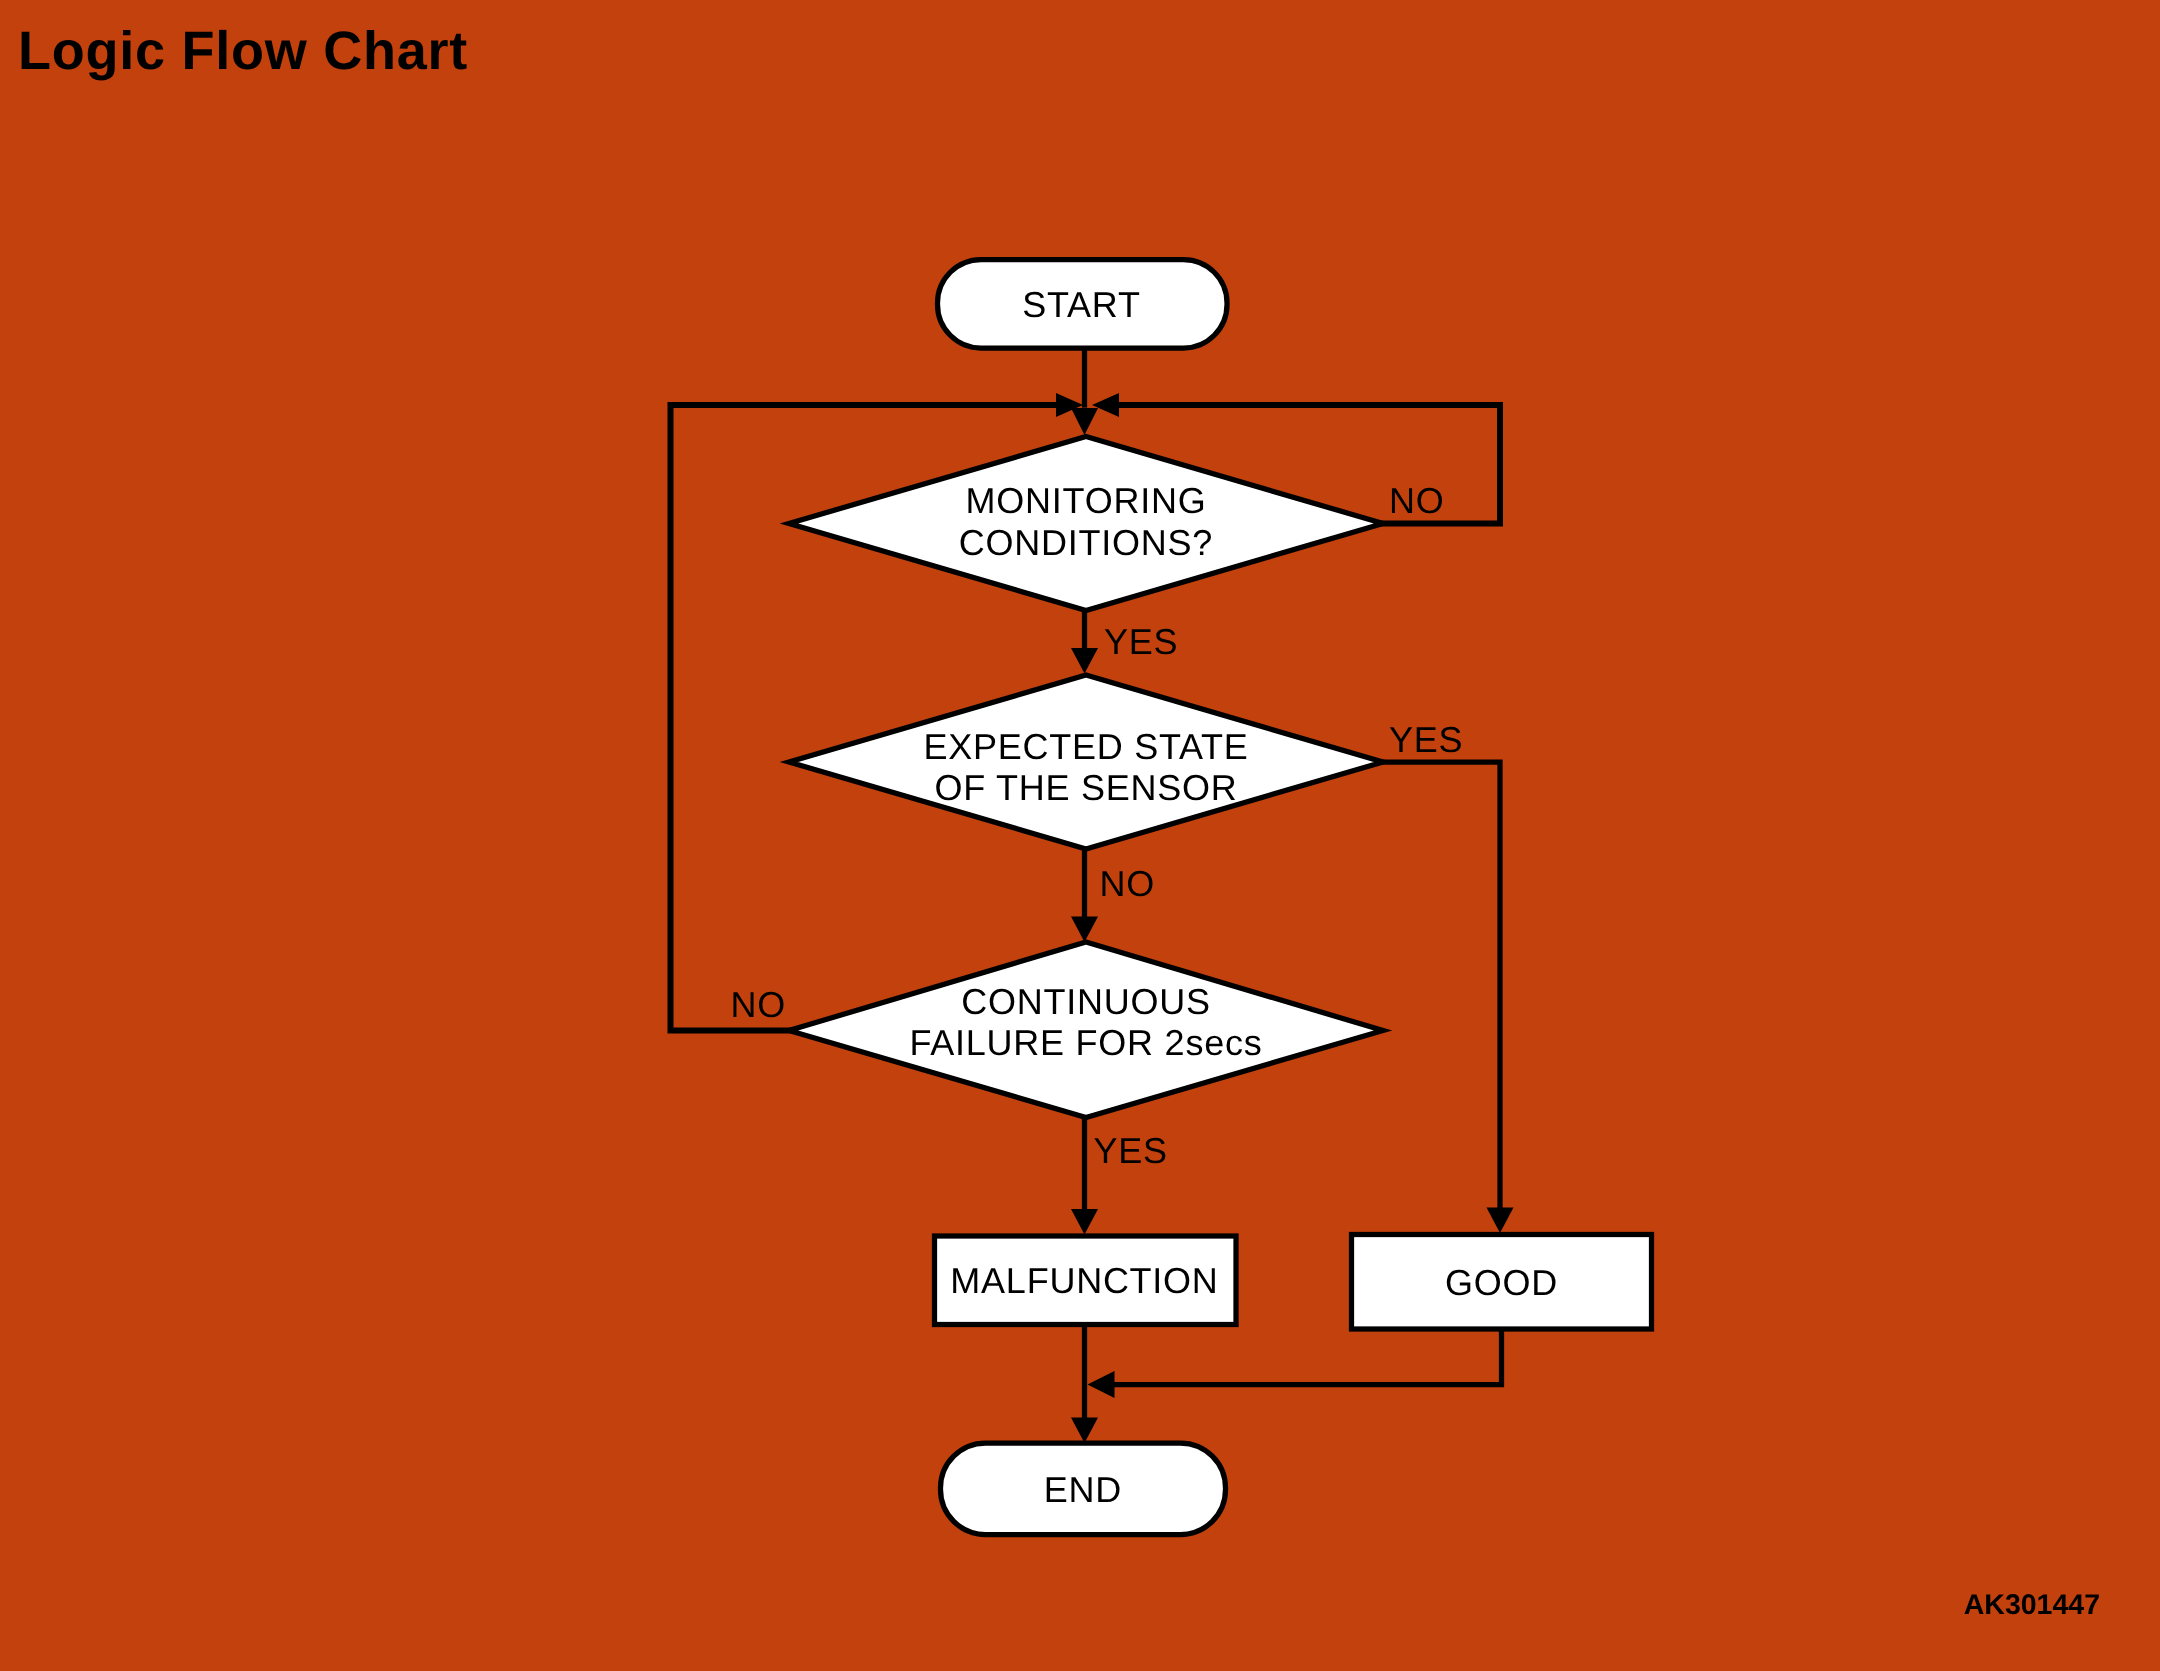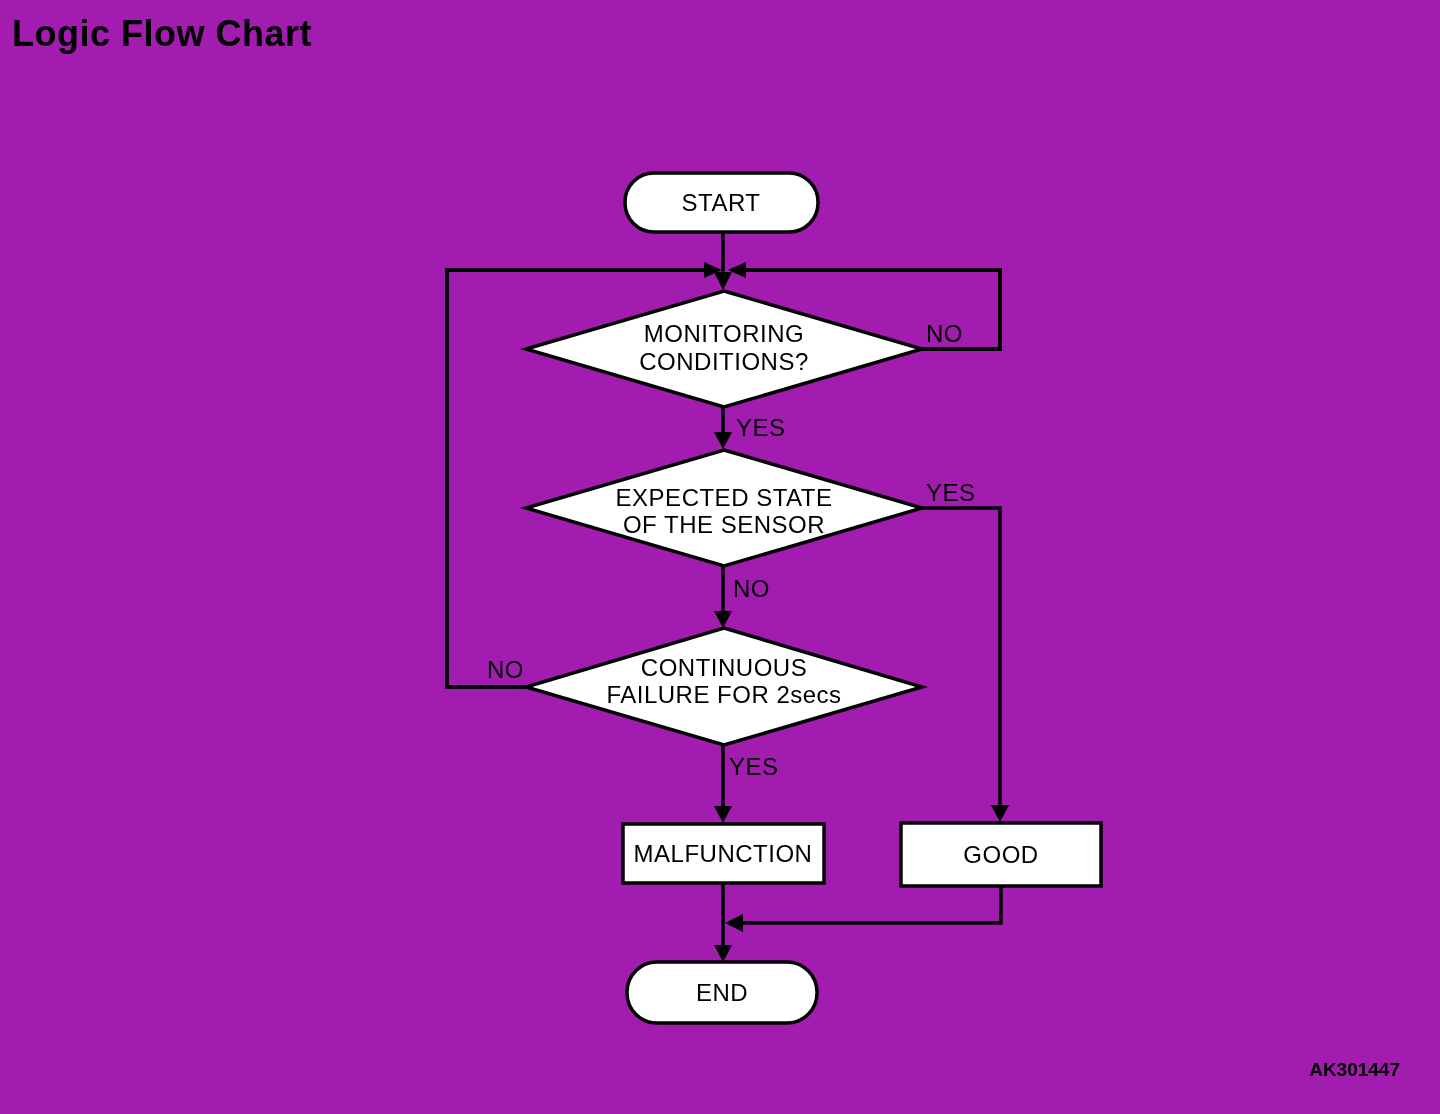--- a/index.html
+++ b/index.html
@@ -1,20 +1,20 @@
 <!DOCTYPE html>
 <html><head>
 <meta charset="utf-8">
 <style>
   html, body { margin: 0; padding: 0; background: #ffffff; }
   .stage {
     position: relative;
     width: 1440px;
     height: 1114px;
-    background: #a21caf;
+    background: #c2410c;
     font-family: "Liberation Sans", "DejaVu Sans", sans-serif;
     overflow: hidden;
   }
   svg { display: block; }
   .shape {
     fill: #ffffff;
     stroke: #000000;
     stroke-width: 3.5;
     stroke-linejoin: miter;
   }

